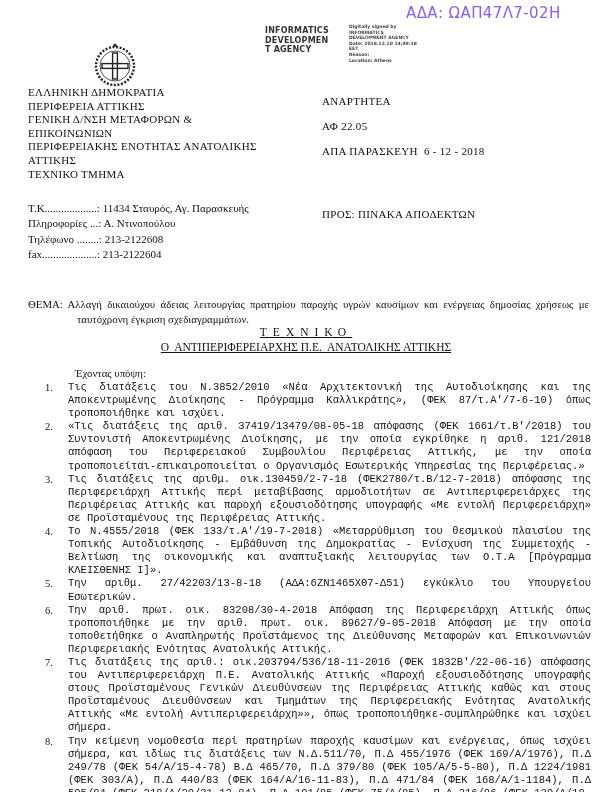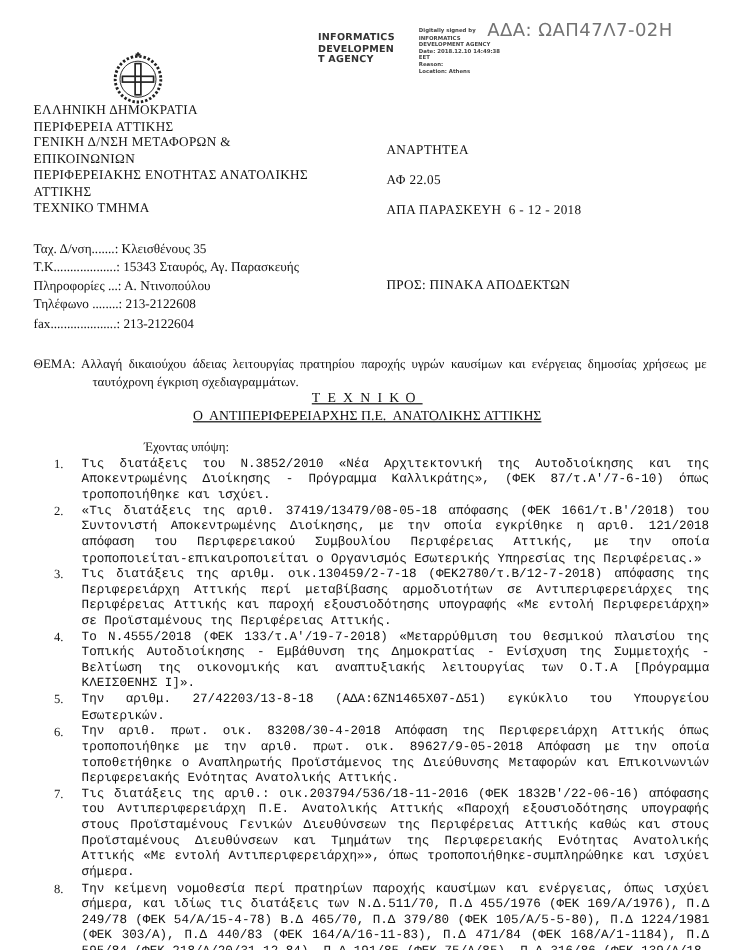--- a/index.html
+++ b/index.html
@@ -2,45 +2,45 @@
 <html><head>
 <meta charset="utf-8">
 <style>
   html,body{margin:0;padding:0;background:#ffffff;}
   .page{
     position:relative;width:612px;height:792px;background:#ffffff;
     font-family:"Liberation Serif", serif;color:#111;overflow:hidden;
   }
   .abs{position:absolute;}
   
-  .ada{left:406px;top:16px;font-family:"DejaVu Sans",sans-serif;font-size:15px;letter-spacing:.4px;color:#737373;}
+  .ada{left:406px;top:4px;font-family:"DejaVu Sans",sans-serif;font-size:15px;letter-spacing:.4px;color:#8b5cf6;}
   
   .ida-name{left:265px;top:26px;width:86px;font-family:"DejaVu Sans",sans-serif;
     font-weight:bold;font-size:8px;line-height:9.5px;letter-spacing:.2px;color:#333;}
   .ida-details{left:349px;top:24px;width:115px;font-family:"DejaVu Sans",sans-serif;
     font-weight:bold;font-size:4.5px;line-height:5.6px;color:#444;}
   
   .emblem{left:92px;top:43px;width:46px;height:46px;}
   
   .issuer{left:28px;top:86px;width:252px;font-size:11px;line-height:13.6px;letter-spacing:.3px;}
   
-  .meta-line{left:322px;font-size:11px;letter-spacing:.3px;white-space:pre;margin-top:24px;}
+  .meta-line{left:322px;font-size:11px;letter-spacing:.3px;white-space:pre;}
   .m1{top:95px;} .m2{top:120px;} .m3{top:145px;} .m4{top:173px;} .m5{top:208px;}
   
   .contact{left:28px;top:201px;font-size:11px;line-height:15.4px;}
   .contact-row{white-space:pre;}
   
   .subject{left:28px;top:297px;width:561px;font-size:10.8px;line-height:15px;
     text-align:justify;padding-left:49px;text-indent:-49px;box-sizing:border-box;}
   
   .h-apofasi{left:0;top:326px;width:612px;text-align:center;font-size:11.5px;
     letter-spacing:6px;text-decoration:underline;}
   .h-issuer{left:0;top:341px;width:612px;text-align:center;font-size:11.5px;
     text-decoration:underline;white-space:pre;}
-  .preamble{left:75px;top:367px;font-size:10.8px;margin-left:45px;}
+  .preamble{left:75px;top:367px;font-size:10.8px;}
   
   .list{left:45px;top:381px;width:546px;font-size:10.5px;line-height:13.1px;}
   .li{display:flex;align-items:flex-start;}
   .li .num{flex:0 0 23px;}
   .li .txt{flex:1 1 auto;text-align:justify;font-family:Liberation Mono, monospace;}
 </style>
 </head>
 <body>
 
 <div class="page">
@@ -85,23 +85,22 @@
       <div>ΤΕΧΝΙΚΟ ΤΜΗΜΑ</div>
     </div>
 
   <div class="abs meta-line m1">ΑΝΑΡΤΗΤΕΑ</div>
   <div class="abs meta-line m2">ΑΦ 22.05</div>
   <div class="abs meta-line m3">ΑΠΑ ΠΑΡΑΣΚΕΥΗ  6 - 12 - 2018</div>
   <div class="abs meta-line m5">ΠΡΟΣ: ΠΙΝΑΚΑ ΑΠΟΔΕΚΤΩΝ</div>
 
   <div class="abs contact">
 
-      <div class="contact-row"><span>Ταχ. Δ/νση.......:</span><span> Κλεισθένους 35</span></div>
 
-      <div class="contact-row"><span>Τ.Κ...................:</span><span> 15343 Σταυρός, Αγ. Παρασκευής</span></div>
+      <div class="contact-row"><span>Τ.Κ...................:</span><span> 11434 Σταυρός, Αγ. Παρασκευής</span></div>
 
       <div class="contact-row"><span>Πληροφορίες ...:</span><span> Α. Ντινοπούλου</span></div>
 
       <div class="contact-row"><span>Τηλέφωνο ........:</span><span> 213-2122608</span></div>
 
       <div class="contact-row"><span>fax....................:</span><span> 213-2122604</span></div>
     </div>
 
   <div class="abs subject"><span>ΘΕΜΑ:</span> <span>Αλλαγή δικαιούχου άδειας λειτουργίας πρατηρίου παροχής υγρών καυσίμων και ενέργειας δημοσίας χρήσεως με ταυτόχρονη έγκριση σχεδιαγραμμάτων.</span></div>
 

